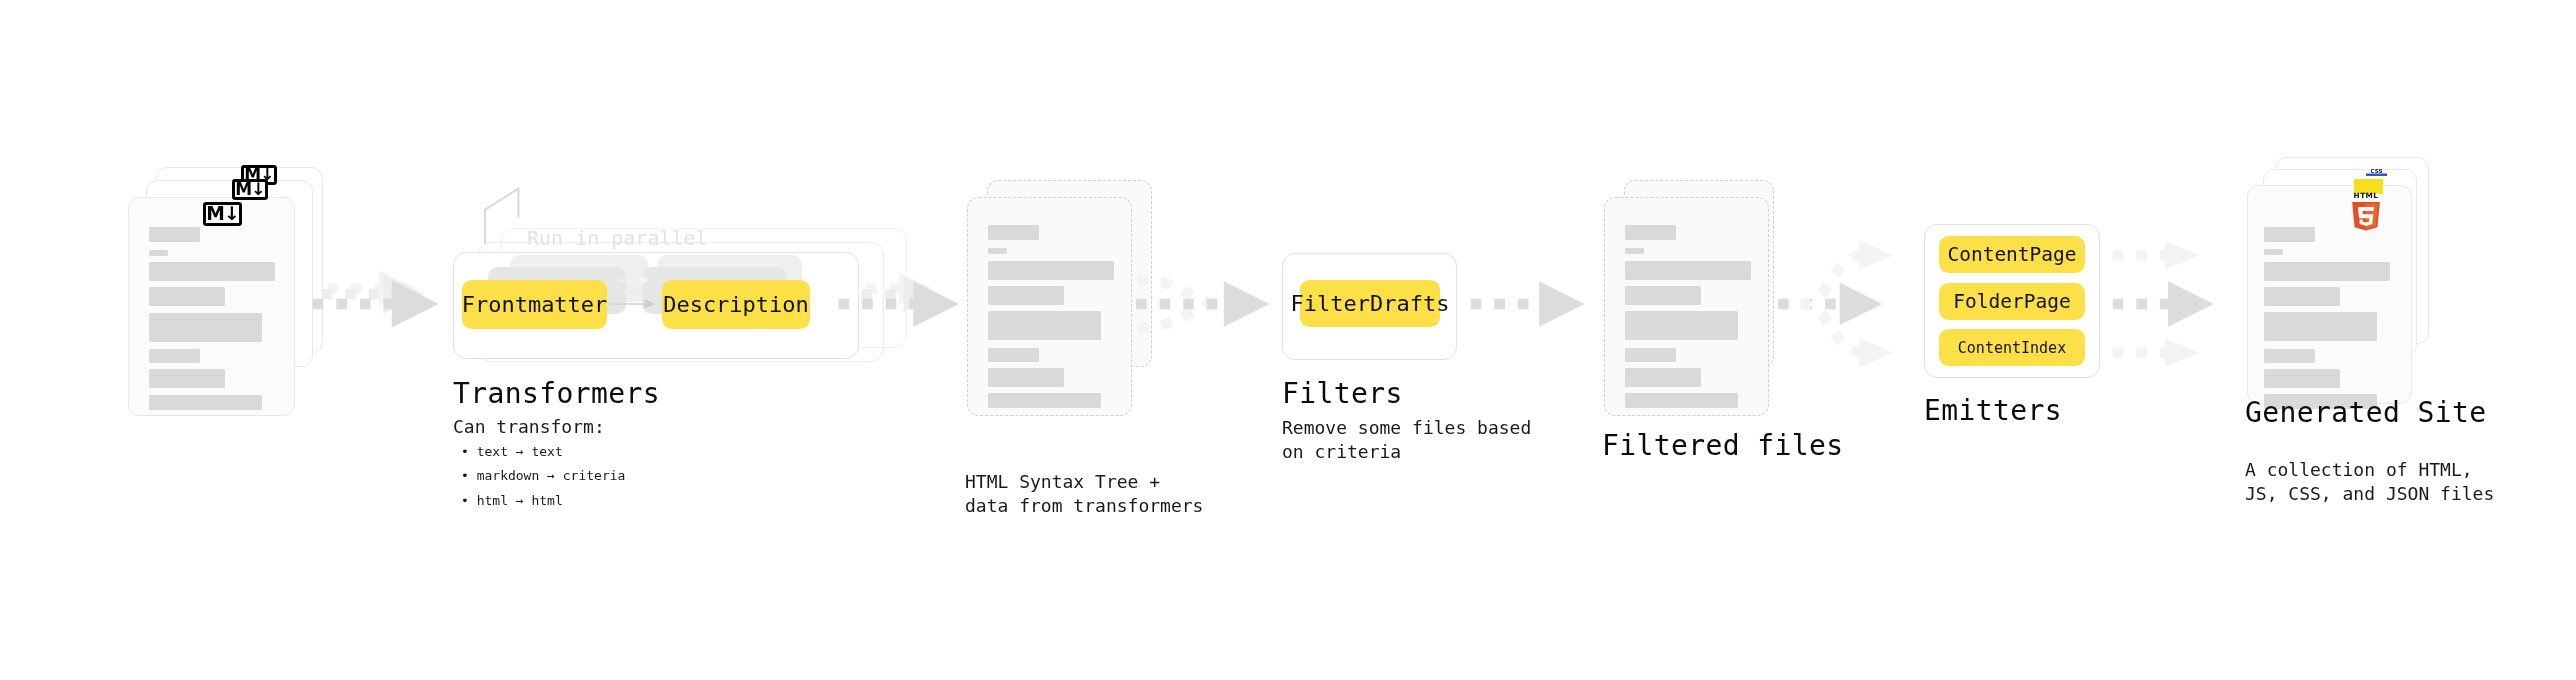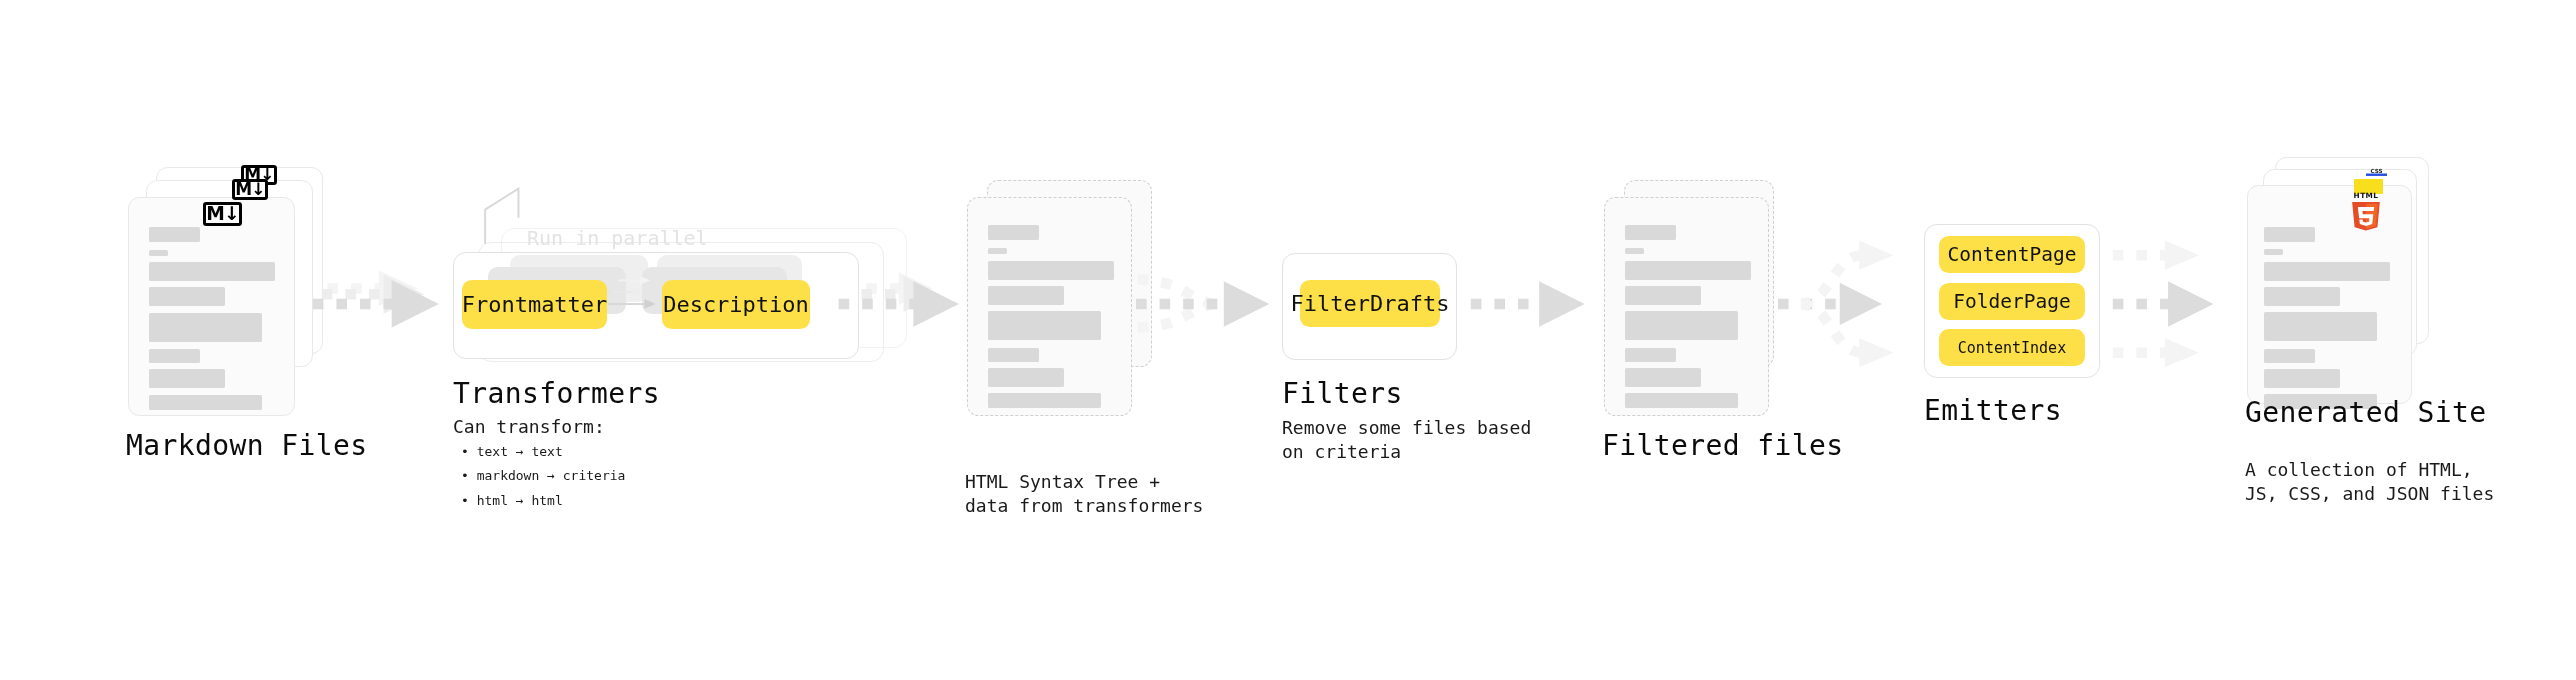--- a/index.html
+++ b/index.html
@@ -104,21 +104,20 @@
         <div class="dl" style="left:20.3px;top:171px;width:76px;height:18.7px;"></div>
         <div class="dl" style="left:20.3px;top:197px;width:113px;height:15.4px;"></div>
       </div>
     </div>
 
     <div class="md-badge" style="left:241px;top:165px;width:36px;height:19.5px;font-size:17px;line-height:1;overflow:hidden;">M↓</div>
     <div class="md-badge" style="left:232px;top:179px;width:36px;height:21px;font-size:17px;line-height:1;overflow:hidden;">M↓</div>
     <div class="md-badge" style="left:203px;top:202px;width:39px;height:24.4px;font-size:18.7px;line-height:1;">M↓</div>
   </div>
 
-  <div class="title" style="left:126px;top:429px;">Markdown Files</div>
 
   <div class="panel ghost3" style="left:501px;top:228px;width:406px;height:120px;"></div>
   <div class="panel ghost2" style="left:478px;top:242px;width:406px;height:120px;"></div>
   <div class="panel" style="left:453px;top:252px;width:406px;height:107px;"></div>
 
   <div class="pill g3" style="left:510px;top:255px;width:138px;height:47px;">Frontmatter</div>
   <div class="pill g2" style="left:488px;top:267px;width:138px;height:47px;">Frontmatter</div>
   <div class="pill g3" style="left:657px;top:255px;width:145px;height:47px;">Description</div>
   <div class="pill g2" style="left:642px;top:267px;width:145px;height:47px;">Description</div>
 

